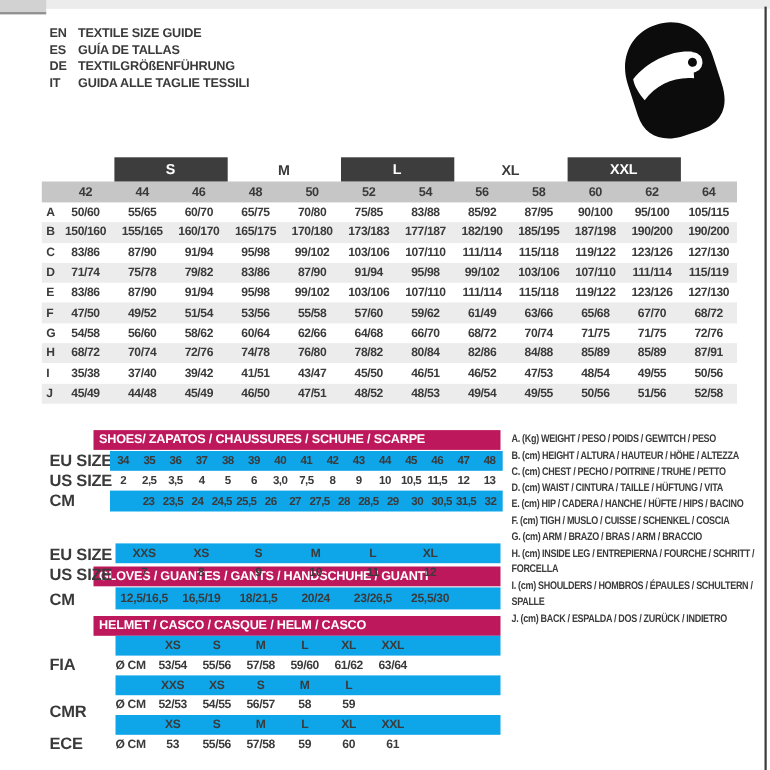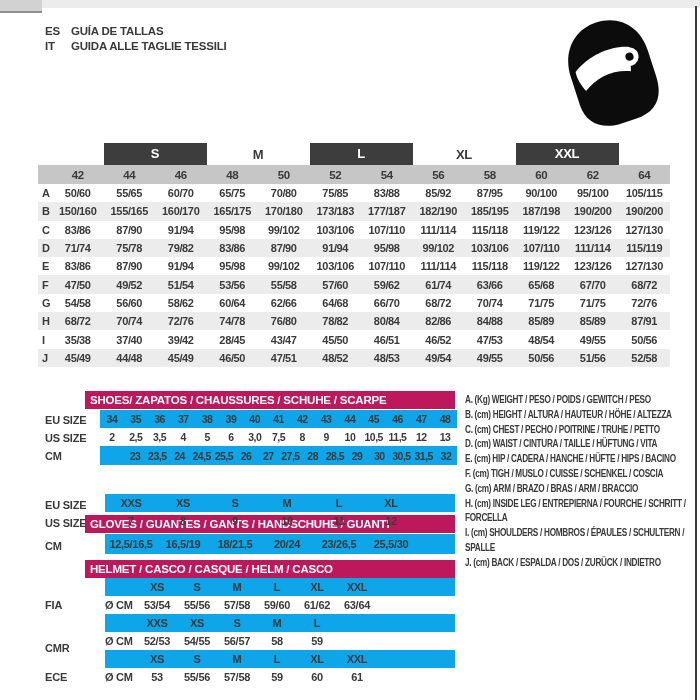--- a/index.html
+++ b/index.html
@@ -34,21 +34,21 @@
   .band { background:#c6c6c6; height:19px; font-size:11.5px; letter-spacing:-0.3px; }
   .trow { height:18.3px; font-size:11px; letter-spacing:-0.35px; white-space:nowrap; }
   .trow.alt { background:#ececec; }
   .rlabel { text-align:left; padding-left:4px; font-size:11px; }
 
   
   .sec-bar { left:85px; width:370px; height:18px; line-height:18px; background:#be185d;
              color:#ffffff; font-size:11.5px; letter-spacing:-0.2px; padding-left:5px; white-space:nowrap; }
 
   
-  .side-label { left:45px; height:18px; line-height:18px; font-size:11px; letter-spacing:-0.2px; }
+  .side-label { left:45px; height:18px; line-height:18px; font-size:15px; letter-spacing:-0.2px; }
 
   
   .shoes-row { left:100px; width:357px; height:18px; display:grid; grid-template-columns:repeat(15,1fr);
                align-items:center; text-align:center; font-size:10.5px; letter-spacing:-0.5px; }
   
   .gloves-row { left:105px; width:350px; height:18px; display:grid; grid-template-columns:repeat(6,52px) 1fr;
                 align-items:center; text-align:center; font-size:11px; letter-spacing:-0.3px; }
   
   .helm-row { left:105px; width:350px; height:18px; display:grid; grid-template-columns:32px repeat(6,40px) 1fr;
               align-items:center; text-align:center; font-size:11px; letter-spacing:-0.3px; }
@@ -61,21 +61,23 @@
   .legend-item { display:block; }
 </style>
 </head>
 <body>
 
 <div class="abs top-strip"></div>
 <div class="abs top-box"></div>
 <div class="abs vline"></div>
 
 <div class="abs langs">
+  <div class="lang-row"><span class="code">EN</span><span>TEXTILE SIZE GUIDE</span></div>
   <div class="lang-row"><span class="code">ES</span><span>GUÍA DE TALLAS</span></div>
+  <div class="lang-row"><span class="code">DE</span><span>TEXTILGRÖßENFÜHRUNG</span></div>
   <div class="lang-row"><span class="code">IT</span><span>GUIDA ALLE TAGLIE TESSILI</span></div>
 </div>
 
 <div class="abs helmet-wrap">
   <svg width="108" height="112" viewBox="0 0 100 110">
     <g transform="rotate(-18 50 55)">
       <path d="M50 4 C27 4 10 22 10 47 L10 76 C10 94 22 105 41 106 L58 106 C80 106 90 93 90 72 L90 46 C90 21 74 4 50 4 Z" fill="#0c0c0c"></path>
       <path d="M16 44 C34 32 58 30 74 37 L68 60 C52 53 34 55 20 65 C17 58 15 50 16 44 Z" fill="#ffffff"></path>
       <circle cx="71" cy="46" r="9" fill="#ffffff"></circle>
       <circle cx="71" cy="46" r="4" fill="#0c0c0c"></circle>
@@ -183,21 +185,21 @@
     </div>
   <div class="tgrid trow alt">
     <span class="rlabel">F</span>
   <span>47/50</span>
       <span>49/52</span>
       <span>51/54</span>
       <span>53/56</span>
       <span>55/58</span>
       <span>57/60</span>
       <span>59/62</span>
-      <span>61/74</span>
+      <span>61/49</span>
       <span>63/66</span>
       <span>65/68</span>
       <span>67/70</span>
       <span>68/72</span>
     </div>
   <div class="tgrid trow">
     <span class="rlabel">G</span>
   <span>54/58</span>
       <span>56/60</span>
       <span>58/62</span>
@@ -224,21 +226,21 @@
       <span>84/88</span>
       <span>85/89</span>
       <span>85/89</span>
       <span>87/91</span>
     </div>
   <div class="tgrid trow">
     <span class="rlabel">I</span>
   <span>35/38</span>
       <span>37/40</span>
       <span>39/42</span>
-      <span>28/45</span>
+      <span>41/51</span>
       <span>43/47</span>
       <span>45/50</span>
       <span>46/51</span>
       <span>46/52</span>
       <span>47/53</span>
       <span>48/54</span>
       <span>49/55</span>
       <span>50/56</span>
     </div>
   <div class="tgrid trow alt">

